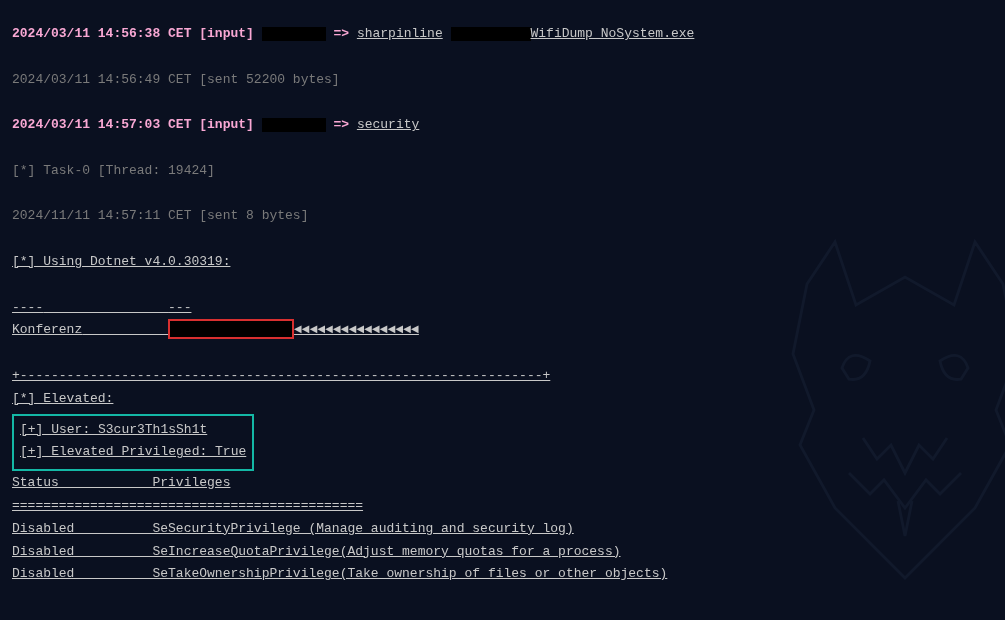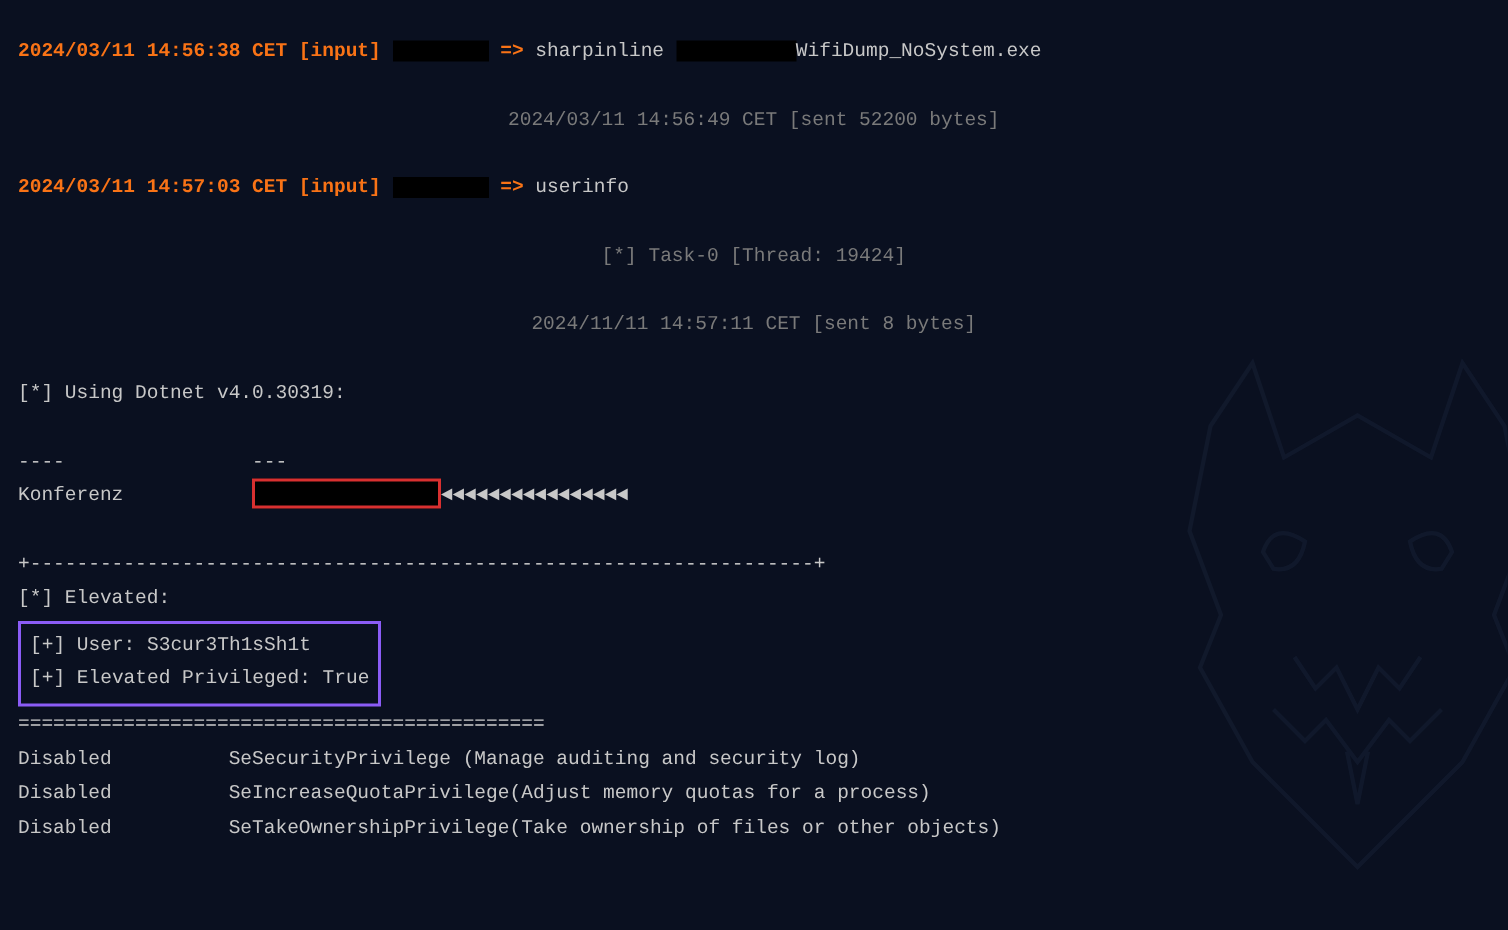--- a/index.html
+++ b/index.html
@@ -22,29 +22,29 @@
     .terminal {
       padding: 24px 12px 12px 12px;
       position: relative;
       z-index: 2;
     }
     .line {
       white-space: pre;
       margin-bottom: 2px;
     }
     .green-bold {
-      color: #f97316;
+      color: #f9a8d4;
       font-weight: bold;
     }
     .grey {
       color: #7a7a7a;
-      text-align: center;
     }
     .white {
       color: #c8c8c8;
+      text-decoration: underline;
     }
     .redacted-box {
       display: inline-block;
       background: #000000;
       vertical-align: middle;
     }
     .redacted-small {
       width: 64px;
       height: 14px;
     }
@@ -57,21 +57,21 @@
       border: 2px solid #d83030;
       vertical-align: middle;
       background: #000000;
     }
     .ssid-redacted {
       width: 126px;
       height: 20px;
       margin-top: -2px;
     }
     .highlight-block {
-      border: 2px solid #8b5cf6;
+      border: 2px solid #14b8a6;
       padding: 4px 6px;
       display: inline-block;
       margin-top: 2px;
       margin-bottom: 2px;
     }
     .wolf-bg {
       position: absolute;
       right: -40px;
       top: 220px;
       width: 280px;
@@ -100,21 +100,21 @@
 <div class="terminal">
 
   <div class="line"><span class="green-bold">2024/03/11 14:56:38 CET [input]</span> <span class="redacted-box redacted-small"></span><span class="green-bold"> =&gt; </span><span class="white">sharpinline</span> <span class="redacted-box redacted-med"></span><span class="white">WifiDump_NoSystem.exe</span></div>
 
   <div class="line">&nbsp;</div>
 
   <div class="line grey">2024/03/11 14:56:49 CET [sent 52200 bytes]</div>
 
   <div class="line">&nbsp;</div>
 
-  <div class="line"><span class="green-bold">2024/03/11 14:57:03 CET [input]</span> <span class="redacted-box redacted-small"></span><span class="green-bold"> =&gt; </span><span class="white">userinfo</span></div>
+  <div class="line"><span class="green-bold">2024/03/11 14:57:03 CET [input]</span> <span class="redacted-box redacted-small"></span><span class="green-bold"> =&gt; </span><span class="white">security</span></div>
 
   <div class="line">&nbsp;</div>
 
   <div class="line grey">[*] Task-0 [Thread: 19424]</div>
 
   <div class="line">&nbsp;</div>
 
   <div class="line grey">2024/11/11 14:57:11 CET [sent 8 bytes]</div>
 
   <div class="line">&nbsp;</div>
@@ -129,20 +129,21 @@
   <div class="line">&nbsp;</div>
 
   <div class="line white">+-------------------------------------------------------------------+</div>
   <div class="line white">[*] Elevated:</div>
 
   <div class="highlight-block">
     <div class="line white">[+] User: S3cur3Th1sSh1t</div>
     <div class="line white">[+] Elevated Privileged: True</div>
   </div>
 
+  <div class="line white">Status            Privileges</div>
   <div class="line white">=============================================</div>
 
   <div id="privs-container">
       <div class="line white">Disabled          SeSecurityPrivilege (Manage auditing and security log)</div>
       <div class="line white">Disabled          SeIncreaseQuotaPrivilege(Adjust memory quotas for a process)</div>
       <div class="line white">Disabled          SeTakeOwnershipPrivilege(Take ownership of files or other objects)</div>
     </div>
 
 </div>
 

